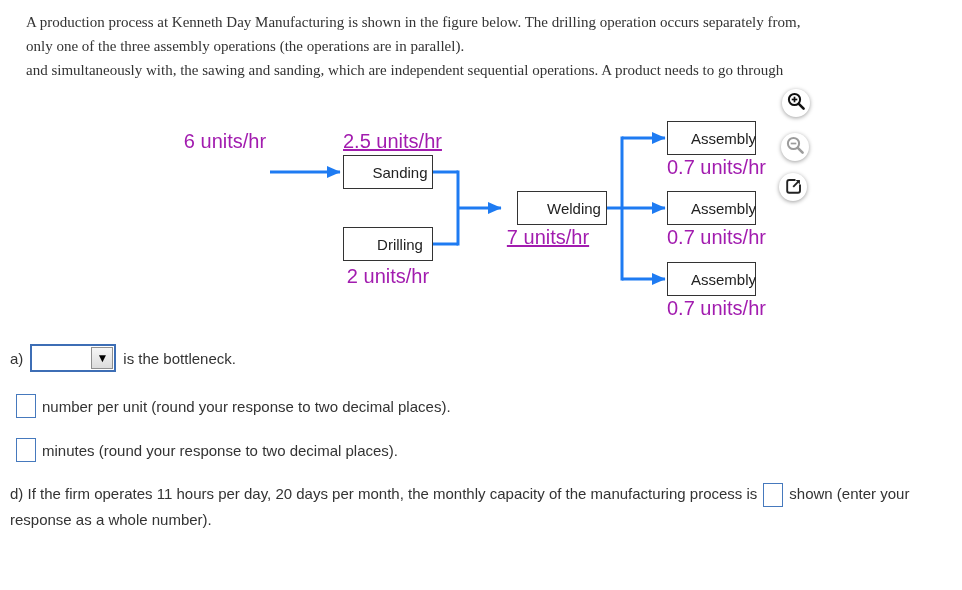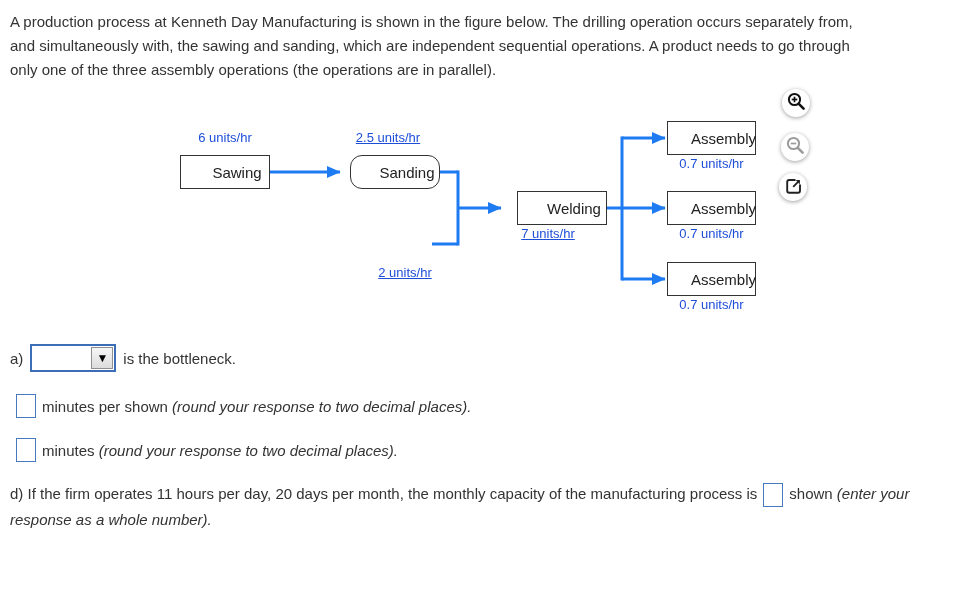--- a/index.html
+++ b/index.html
@@ -1,55 +1,55 @@
 <!DOCTYPE html>
 <html><head>
 <meta charset="utf-8">
 <style>
   * { margin:0; padding:0; box-sizing:border-box; }
   html,body { background:#ffffff; }
   body { font-family:"Liberation Sans", sans-serif; color:#333; }
   #page { position:relative; width:962px; height:590px; background:#fff; overflow:hidden; }
 
   
-  .intro { position:absolute; left:10px; top:10px; font-size:15px; line-height:24px; color:#333; }
+  .intro { position:absolute; left:26px; top:10px; font-size:15px; line-height:24px; color:#333;font-family:Liberation Serif, serif; }
   .intro div { white-space:nowrap; }
 
   
   .flow-svg { position:absolute; left:0; top:0; pointer-events:none; }
   .node { position:absolute; width:90px; height:34px; background:#fff; border:1.5px solid #333;
           display:flex; align-items:center; justify-content:center; font-size:15px; color:#222;padding-left:24px; }
-  .rate { position:absolute; width:90px; text-align:center; font-size:13px; color:#1d4ed8; white-space:nowrap; }
+  .rate { position:absolute; width:90px; text-align:center; font-size:20px; color:#a21caf; white-space:nowrap; }
 
   
   .icon-btn { position:absolute; width:28px; height:28px; border-radius:50%; background:#fff;
               border:none; box-shadow:0 1px 4px rgba(0,0,0,.38); display:flex; align-items:center;
               justify-content:center; cursor:pointer; padding:0; }
 
   
   .q-row { position:absolute; left:10px; display:flex; align-items:center; font-size:15px; color:#333; white-space:pre; }
   .q-block { position:absolute; left:10px; font-size:15px; line-height:26px; color:#333; }
   .ansbox { display:inline-block; width:20px; height:24px; background:#fff; border:1.5px solid #4679bd;
             vertical-align:middle; margin:0 6px; }
-  .note { font-style:italic; }
+  .note { }
   .dropdown { position:relative; width:86px; height:28px; background:#fff; border:2px solid #3d6eb5;
               margin:0 7px 0 7px; cursor:pointer; }
   .dropdown .dd-btn { position:absolute; top:1px; right:1px; bottom:1px; width:22px;
               background:linear-gradient(#f6f6f6,#dcdcdc); border:1px solid #8f8f8f;
               display:flex; align-items:center; justify-content:center; font-size:12px; color:#000; }
 </style>
 </head>
 <body>
 
 <div id="page">
 
   <div class="intro">
     <div>A production process at Kenneth Day Manufacturing is shown in the figure below. The drilling operation occurs separately from,</div>
+    <div>only one of the three assembly operations (the operations are in parallel).</div>
     <div>and simultaneously with, the sawing and sanding, which are independent sequential operations. A product needs to go through</div>
-    <div>only one of the three assembly operations (the operations are in parallel).</div>
   </div>
 
   <svg class="flow-svg" width="962" height="590">
     <defs>
       <marker id="arr" markerWidth="4.6" markerHeight="4" refX="4.4" refY="2" orient="auto" markerUnits="strokeWidth">
         <polygon points="0 0, 4.6 2, 0 4" fill="#1e7bf2"></polygon>
       </marker>
     </defs>
     <g stroke="#1e7bf2" stroke-width="3" fill="none">
       <line x1="270" y1="172" x2="340" y2="172" marker-end="url(#arr)"></line>
@@ -59,30 +59,30 @@
       <line x1="458" y1="208" x2="501" y2="208" marker-end="url(#arr)"></line>
       <line x1="593" y1="208" x2="622" y2="208"></line>
       <line x1="622" y1="136.5" x2="622" y2="280.5"></line>
       <line x1="622" y1="138" x2="665" y2="138" marker-end="url(#arr)"></line>
       <line x1="622" y1="208" x2="665" y2="208" marker-end="url(#arr)"></line>
       <line x1="622" y1="279" x2="665" y2="279" marker-end="url(#arr)"></line>
     </g>
   </svg>
 
   <div class="rate" style="left:180px; top:130px;">6 units/hr</div>
-  <div class="node" style="left:180px; top:155px;">
-    <span>Sawing</span>
-  </div>
 
   <div class="rate" style="left:343px; top:130px;text-decoration:underline;">2.5 units/hr</div>
-  <div class="node" style="left:350px; top:155px;border-radius:12px;">
+  <div class="node" style="left:343px; top:155px;">
     <span>Sanding</span>
   </div>
 
-  <div class="rate" style="left:360px; top:265px;text-decoration:underline;">2 units/hr</div>
+  <div class="node" style="left:343px; top:227px;">
+    <span>Drilling</span>
+  </div>
+  <div class="rate" style="left:343px; top:265px;">2 units/hr</div>
 
   <div class="node" style="left:517px; top:191px;">
     <span>Welding</span>
   </div>
   <div class="rate" style="left:503px; top:226px;text-decoration:underline;">7 units/hr</div>
 
   <div class="node" style="left:667px; top:121px; width:89px;">
     <span>Assembly</span>
   </div>
   <div class="rate" style="left:667px; top:156px; width:89px;">0.7 units/hr</div>
@@ -131,21 +131,21 @@
     <span>a)</span>
     <span class="dropdown">
       <span></span>
       <span class="dd-btn">▼</span>
     </span>
     <span>is the bottleneck.</span>
   </div>
 
   <div class="q-row" style="top:393px; height:26px;">
     <span class="ansbox"></span>
-    <span>minutes per shown</span>
+    <span>number per unit</span>
     <span> </span>
     <span class="note">(round your response to two decimal places).</span>
   </div>
 
   <div class="q-row" style="top:437px; height:26px;">
     <span class="ansbox"></span>
     <span>minutes</span>
     <span> </span>
     <span class="note">(round your response to two decimal places).</span>
   </div>

